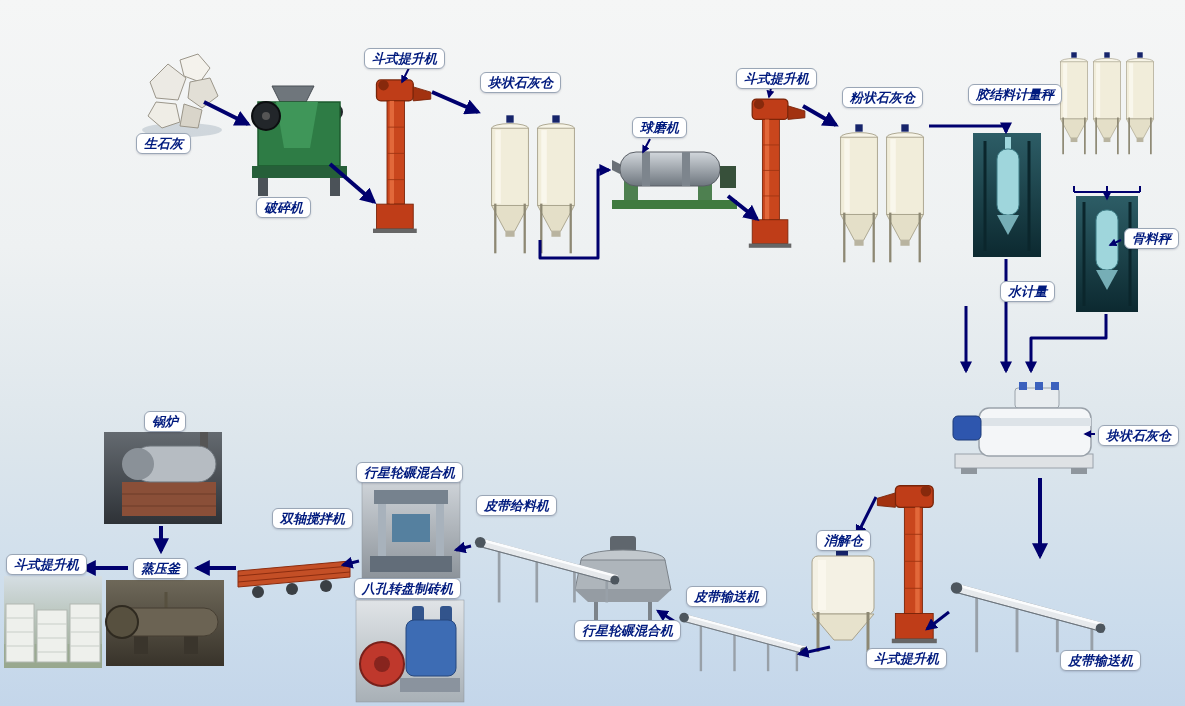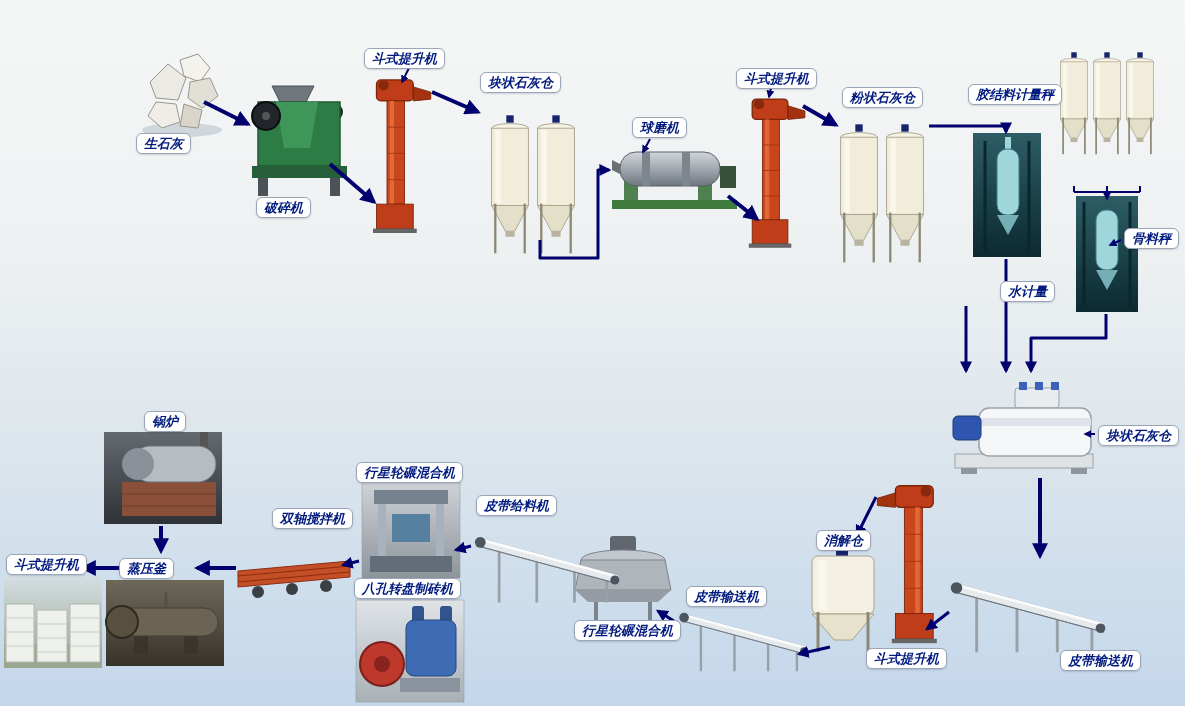--- a/index.html
+++ b/index.html
@@ -342,17 +342,17 @@
 <div class="lbl" style="left:1098px;top:425px">块状石灰仓</div>
 <div class="lbl" style="left:1060px;top:650px">皮带输送机</div>
 <div class="lbl" style="left:866px;top:648px">斗式提升机</div>
 <div class="lbl" style="left:816px;top:530px">消解仓</div>
 <div class="lbl" style="left:686px;top:586px">皮带输送机</div>
 <div class="lbl" style="left:574px;top:620px">行星轮碾混合机</div>
 <div class="lbl" style="left:476px;top:495px">皮带给料机</div>
 <div class="lbl" style="left:356px;top:462px">行星轮碾混合机</div>
 <div class="lbl" style="left:354px;top:578px">八孔转盘制砖机</div>
 <div class="lbl" style="left:272px;top:508px">双轴搅拌机</div>
-<div class="lbl" style="left:119px;top:558px">蒸压釜</div>
+<div class="lbl" style="left:133px;top:558px">蒸压釜</div>
 <div class="lbl" style="left:144px;top:411px">锅炉</div>
 <div class="lbl" style="left:6px;top:554px">斗式提升机</div>
 
 </div>
 
 </body></html>

